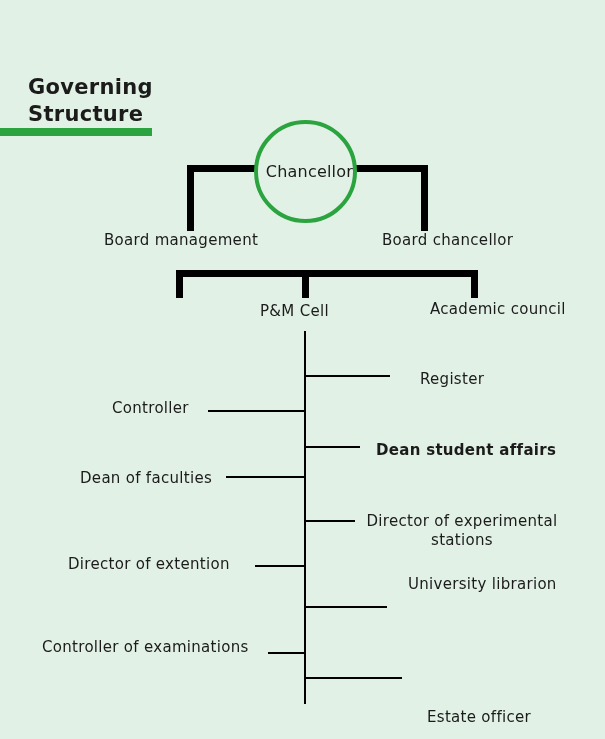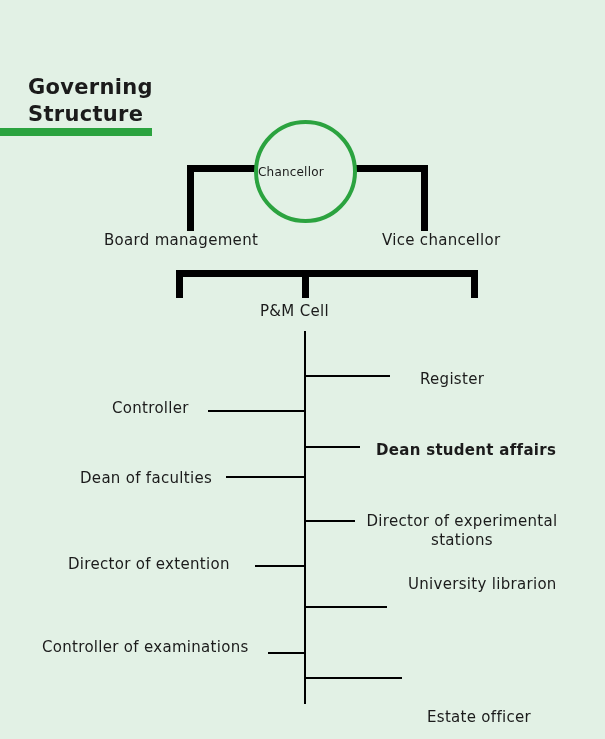--- a/index.html
+++ b/index.html
@@ -37,23 +37,23 @@
   }
   .circle {
     position: absolute;
     left: 254px; top: 120px;
     width: 103px; height: 103px;
     border: 4px solid var(--accent);
     border-radius: 50%;
     background: var(--background);
     display: flex;
     align-items: center;
-    justify-content: flex-start;
+    justify-content: flex-end;
     z-index: 2;
-    font-size: 12px;
+    font-size: 16px;
     letter-spacing: 0.2px;
   }
   .hline, .vline, .thin-h, .thin-v {
     position: absolute;
     background: var(--line);
   }
   .hline { height: 7px; }
   .vline { width: 7px; }
   .thin-h { height: 2px; }
   .thin-v { width: 2px; }
@@ -79,28 +79,29 @@
   <div class="hline" style="left:187px; top:165px; width:72px;"></div>
   <div class="vline" style="left:187px; top:165px; height:66px;"></div>
   <div class="hline" style="left:350px; top:165px; width:78px;"></div>
   <div class="vline" style="left:421px; top:165px; height:66px;"></div>
 
   <div class="circle">
     <span>Chancellor</span>
   </div>
 
   <div class="label" style="left:104px; top:231px;">Board management</div>
-  <div class="label" style="left:382px; top:231px;">Vice chancellor</div>
+  <div class="label" style="left:382px; top:231px;">Board chancellor</div>
 
   <div class="hline" style="left:176px; top:270px; width:302px;"></div>
   <div class="vline" style="left:176px; top:270px; height:28px;"></div>
   <div class="vline" style="left:302px; top:270px; height:28px;"></div>
   <div class="vline" style="left:471px; top:270px; height:28px;"></div>
 
   <div class="label" style="left:260px; top:302px;">P&amp;M Cell</div>
+  <div class="label" style="left:430px; top:300px;">Academic council</div>
 
   <div class="thin-v" style="left:304px; top:331px; height:373px;"></div>
 
   <div class="thin-h" style="left:305px; top:375px; width:85px;"></div>
   <div class="label" style="left:420px; top:370px;">Register</div>
 
   <div class="thin-h" style="left:305px; top:446px; width:55px;"></div>
   <div class="label" style="left:376px; top:441px;font-weight:bold;">Dean student affairs</div>
 
   <div class="thin-h" style="left:305px; top:520px; width:50px;"></div>

